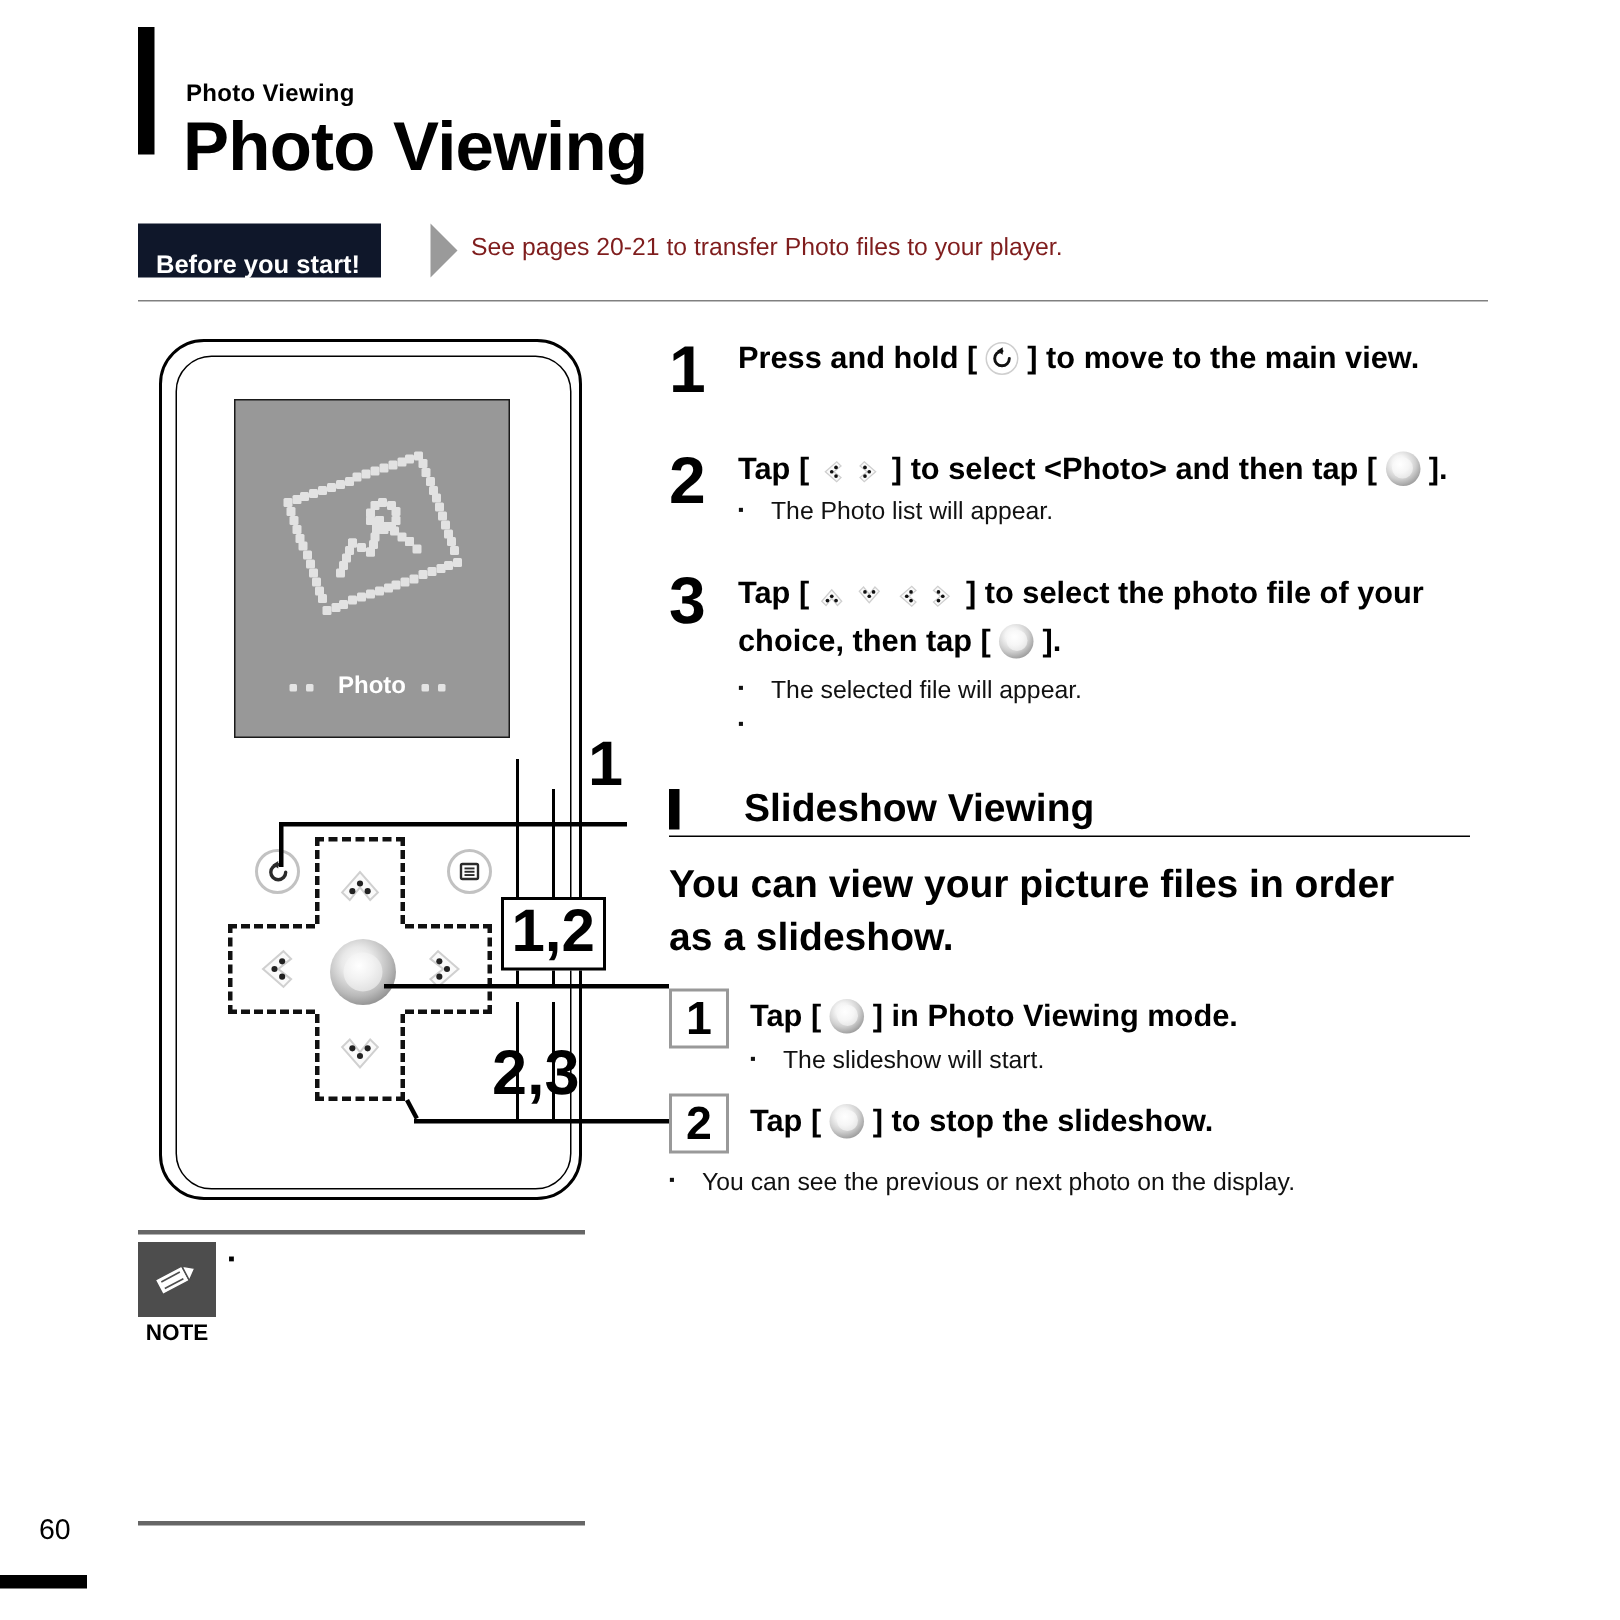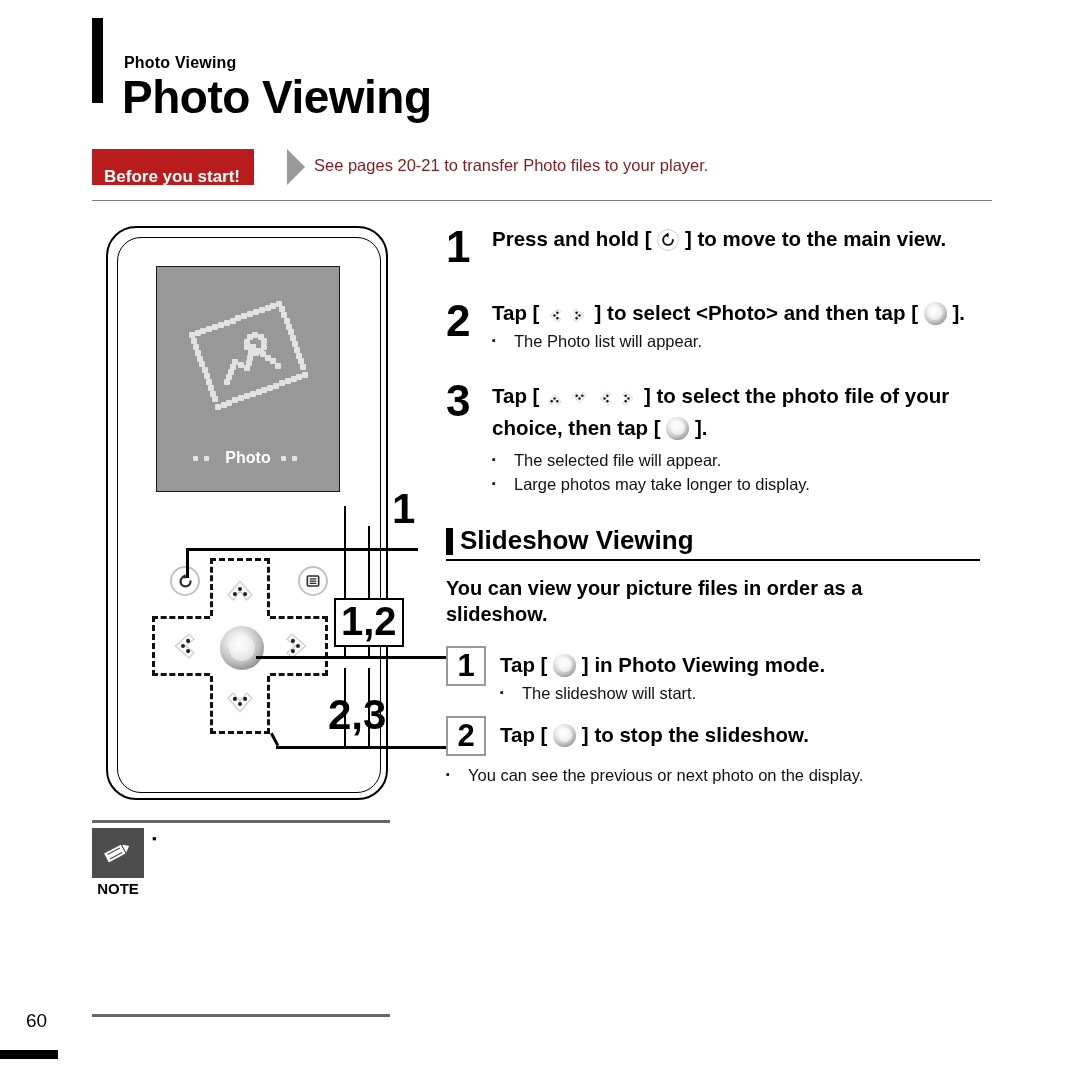--- a/index.html
+++ b/index.html
@@ -24,21 +24,21 @@
   }
   .header-title {
     position:absolute; left:30px; top:52px;
     font-size:46px; font-weight:bold; letter-spacing:-0.5px;
   }
 
   
   #before-start { position:absolute; left:92px; top:149px; width:900px; height:38px; }
   .bys-tag {
     position:absolute; left:0; top:0; height:36px;
-    background:#b91c1c; color:#fff;
+    background:#0f172a; color:#fff;
     font-size:17px; font-weight:bold;
     padding:18px 14px 0 12px;
     display:flex; align-items:center;
     line-height:1;
   }
   .bys-arrow {
     position:absolute; left:195px; top:0;
     width:0; height:0;
     border-top:18px solid transparent;
     border-bottom:18px solid transparent;
@@ -177,27 +177,27 @@
   }
   .bullet-mark { width:22px; flex:0 0 22px; font-size:11px; line-height:1.9; }
 
   .section-head {
     position:relative; margin-top:6px; padding-left:14px;
   }
   .section-head .sh-bar {
     position:absolute; left:0; top:2px; width:7px; height:27px; background:#000;
   }
   .section-head .sh-text {
-    font-size:26px; font-weight:bold; line-height:1.1;
+    font-size:26px; font-weight:bold; line-height:1.1;margin-left:36px;
   }
   .section-head .sh-rule {
     position:absolute; left:0; bottom:-6px; width:534px; height:1.6px; background:#000;
   }
 
-  .lead-para { font-size:20px; font-weight:bold; line-height:1.32; }
+  .lead-para { font-size:26px; font-weight:bold; line-height:1.32; }
 
   .boxed-step {
     flex:0 0 40px; width:40px; height:40px;
     border:2.6px solid #999; background:#fff;
     display:flex; align-items:center; justify-content:center;
     font-size:31px; font-weight:bold; line-height:1;
   }
 
   
   .ic { display:inline-block; vertical-align:-5px; }
@@ -536,21 +536,20 @@
         <span class="ic ic-round"></span>
         <span>].</span>
       </div>
       <div class="bullets" style="margin-top:6px;">
         <div class="bullet-line">
           <span class="bullet-mark">▪</span>
           <span>The selected file will appear.</span>
         </div>
         <div class="bullet-line">
           <span class="bullet-mark">▪</span>
-          <span>Large photos may take longer to display.</span>
         </div>
       </div>
     </div>
   </div>
 
   <div class="section-head" style="margin-top:30px;">
     <div class="sh-bar"></div>
     <div class="sh-text">Slideshow Viewing</div>
     <div class="sh-rule"></div>
   </div>

